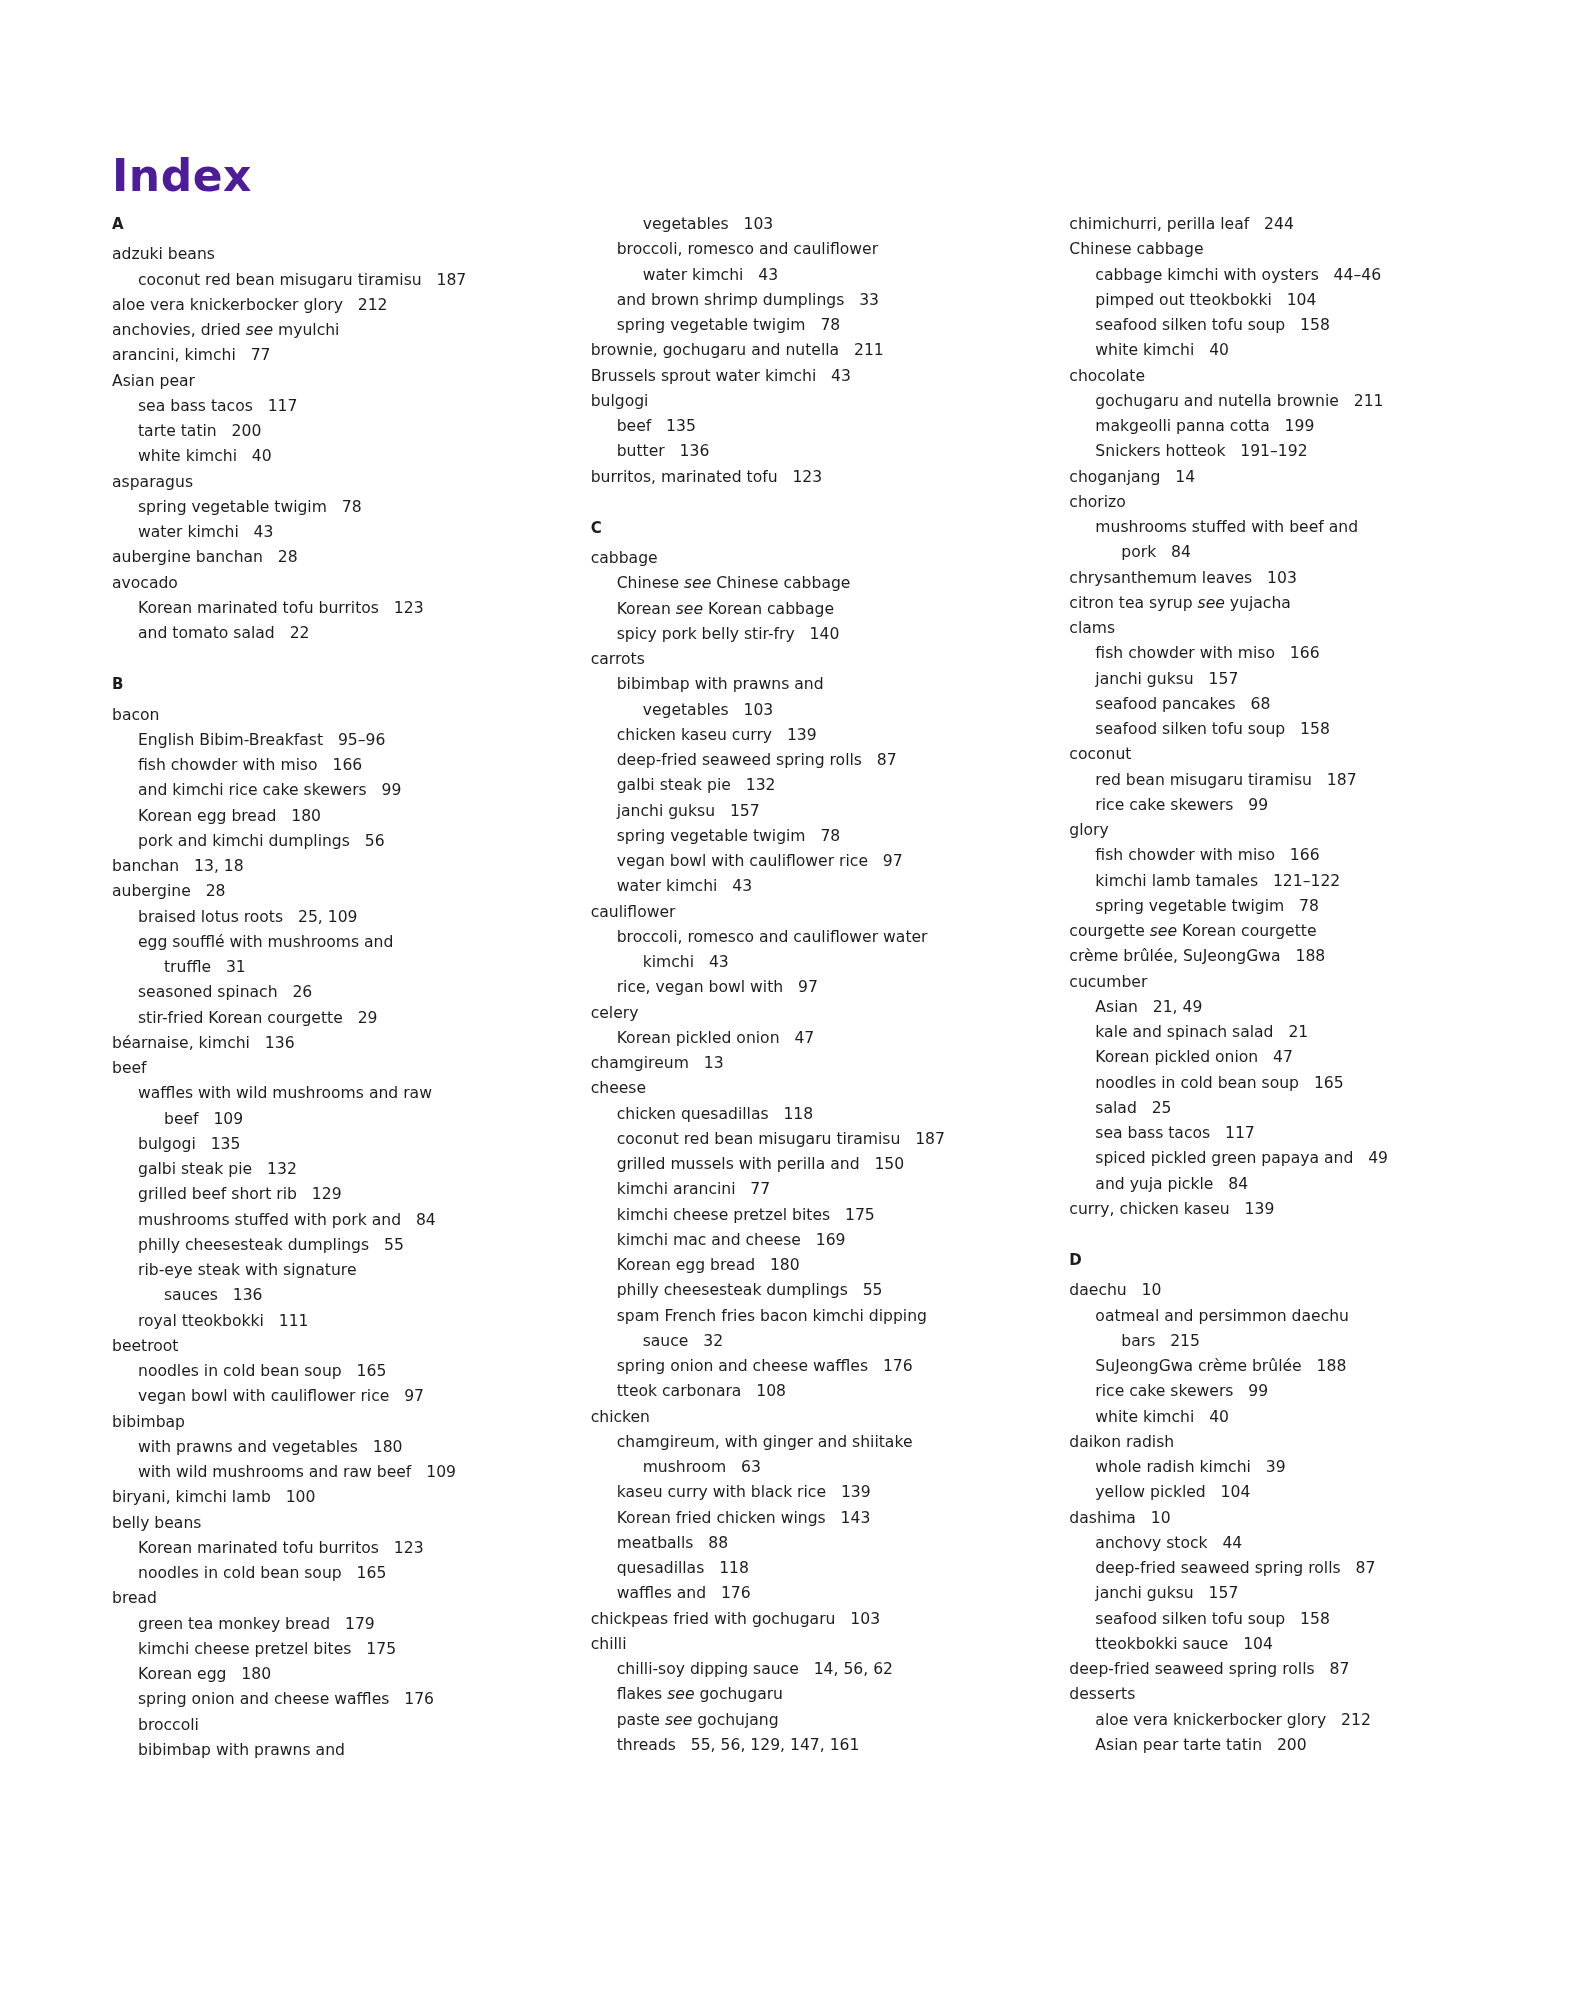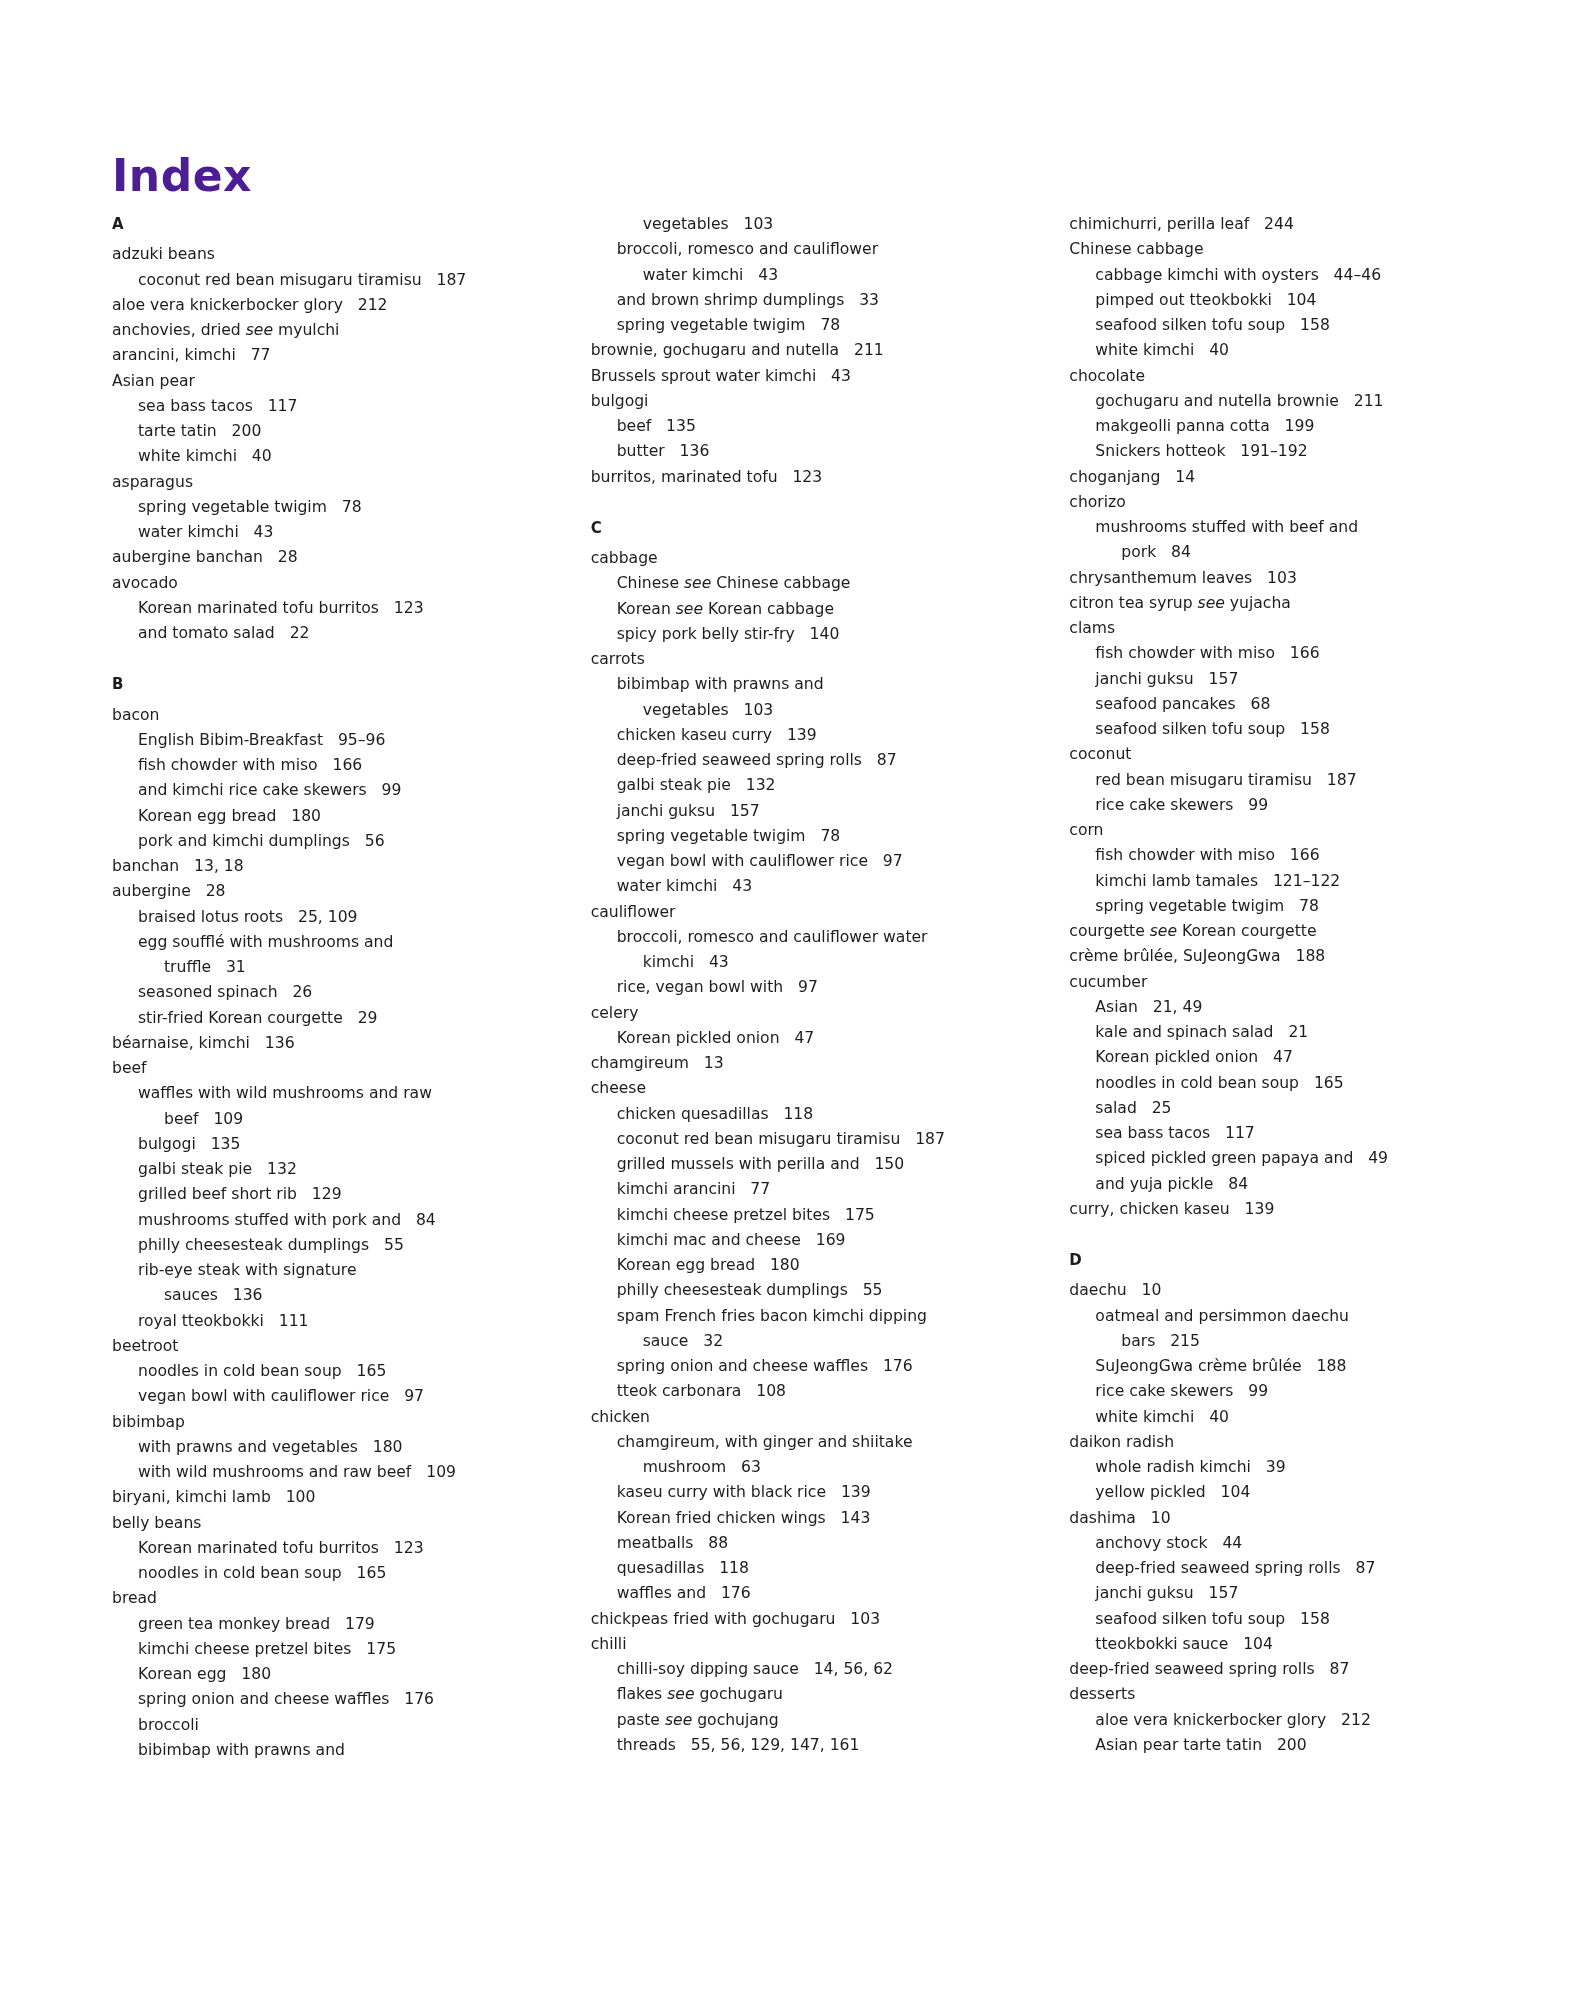--- a/index.html
+++ b/index.html
@@ -216,21 +216,21 @@
         <div class="entry lvl0 wrap">chrysanthemum leaves   103</div>
         <div class="entry lvl0 wrap">citron tea syrup <span class="it">see</span> yujacha</div>
         <div class="entry lvl0 wrap">clams</div>
         <div class="entry lvl1 wrap">fish chowder with miso   166</div>
         <div class="entry lvl1 wrap">janchi guksu   157</div>
         <div class="entry lvl1 wrap">seafood pancakes   68</div>
         <div class="entry lvl1 wrap">seafood silken tofu soup   158</div>
         <div class="entry lvl0 wrap">coconut</div>
         <div class="entry lvl1 wrap">red bean misugaru tiramisu   187</div>
         <div class="entry lvl1 wrap">rice cake skewers   99</div>
-        <div class="entry lvl0 wrap">corn</div>
+        <div class="entry lvl0 wrap">glory</div>
         <div class="entry lvl1 wrap">fish chowder with miso   166</div>
         <div class="entry lvl1 wrap">kimchi lamb tamales   121–122</div>
         <div class="entry lvl1 wrap">spring vegetable twigim   78</div>
         <div class="entry lvl0 wrap">courgette <span class="it">see</span> Korean courgette</div>
         <div class="entry lvl0 wrap">crème brûlée, SuJeongGwa   188</div>
         <div class="entry lvl0 wrap">cucumber</div>
         <div class="entry lvl1 wrap">Asian   21, 49</div>
         <div class="entry lvl1 wrap">kale and spinach salad   21</div>
         <div class="entry lvl1 wrap">Korean pickled onion   47</div>
         <div class="entry lvl1 wrap">noodles in cold bean soup   165</div>

